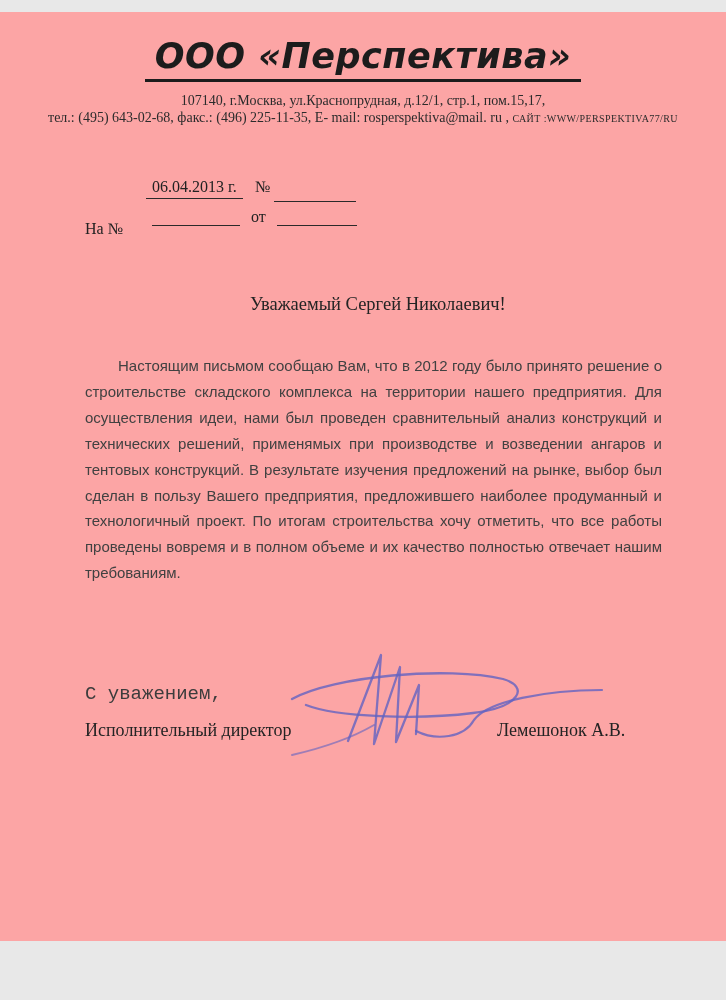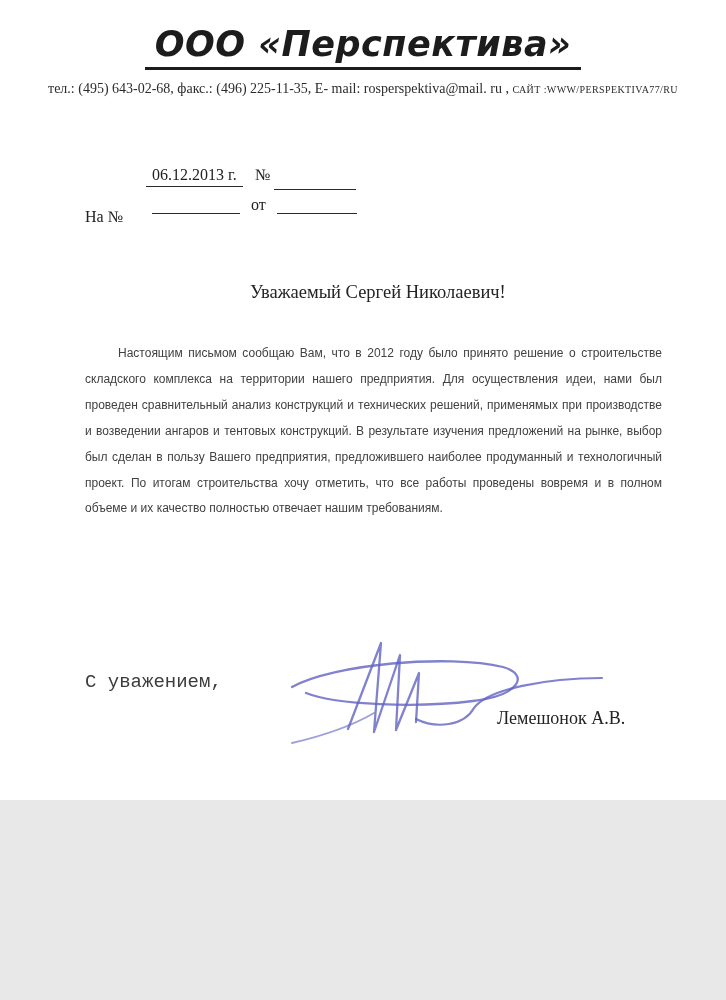--- a/index.html
+++ b/index.html
@@ -1,18 +1,18 @@
 <!DOCTYPE html>
 <html><head>
 <meta charset="utf-8">
 <style>
   html,body{margin:0;padding:0;background:#e8e8e8;}
   .page{
-    position:relative;width:726px;height:800px;margin:0 auto;
-    background:#ffffff;overflow:hidden;
+    position:relative;width:726px;height:929px;margin:12px auto;
+    background:#fca5a5;overflow:hidden;
     font-family:"Liberation Serif", serif;color:#2e2e2e;
   }
   
   .letterhead{position:absolute;top:24px;left:0;width:726px;text-align:center;}
   .company-title{
     display:inline-block;
     font-family:"DejaVu Sans", sans-serif;
     font-style:italic;font-weight:bold;
     font-size:35px;letter-spacing:0.5px;color:#1c1c1c;
     border-bottom:3px solid #1c1c1c;padding:0 10px 3px 10px;
@@ -22,21 +22,21 @@
   
   .refblock span{position:absolute;font-size:16px;color:#222;}
   .ref-underline{position:absolute;border-top:1.6px solid #2a2a2a;height:0;}
   .ref-date{border-bottom:1.6px solid #2a2a2a;padding:0 6px 2px 6px;}
   
   .salutation{position:absolute;top:282px;left:250px;font-size:18.5px;color:#242424;}
   
   .body-par{
     position:absolute;top:341px;left:85px;width:577px;
     font-family:"Liberation Sans", sans-serif;
-    font-size:12px;line-height:25.9px;color:#414141;
+    font-size:15px;line-height:25.9px;color:#414141;
     text-align:justify;text-align-last:left;text-indent:33px;
   }
   
   .regards{position:absolute;top:671px;left:85px;font-family:Liberation Mono, monospace;font-size:19px;color:#3c3c3c;}
   .signer-role{position:absolute;top:708px;left:85px;font-size:18px;color:#242424;}
   .signer-name{position:absolute;top:708px;left:497px;font-size:18px;color:#242424;}
   .signature-svg{position:absolute;top:633px;left:278px;width:330px;height:112px;}
   
   .scan-edge{
     position:absolute;top:991px;left:0;width:726px;height:2.4px;
@@ -47,39 +47,41 @@
 </head>
 <body>
 
 <div class="page">
 
   <div class="letterhead">
     <div>
       <span class="company-title">ООО «Перспектива»</span>
     </div>
     <div class="addr">
+      <div>107140, г.Москва, ул.Краснопрудная, д.12/1, стр.1, пом.15,17,</div>
       <div><span>тел.: (495) 643-02-68, факс.: (496) 225-11-35, E- mail: rosperspektiva@mail. ru ,</span> <span class="site-small">САЙТ :WWW/PERSPEKTIVA77/RU</span></div>
     </div>
   </div>
 
   <div class="refblock">
-    <span class="ref-date" style="top:166px;left:146px;">06.12.2013 г.</span>
+    <span class="ref-date" style="top:166px;left:146px;">06.04.2013 г.</span>
     <span style="top:166px;left:255px;">№</span>
     <div class="ref-underline" style="top:189px;left:274px;width:82px;"></div>
     <span style="top:208px;left:85px;">На №</span>
     <div class="ref-underline" style="top:213px;left:152px;width:88px;"></div>
     <span style="top:196px;left:251px;">от</span>
     <div class="ref-underline" style="top:213px;left:277px;width:80px;"></div>
   </div>
 
   <div class="salutation">Уважаемый Сергей Николаевич!</div>
 
   <div class="body-par">Настоящим письмом сообщаю Вам, что в 2012 году было принято решение о строительстве складского комплекса на территории нашего предприятия. Для осуществления идеи, нами был проведен сравнительный анализ конструкций и технических решений, применямых при производстве и возведении ангаров и тентовых конструкций. В результате изучения предложений на рынке, выбор был сделан в пользу Вашего предприятия, предложившего наиболее продуманный и технологичный проект. По итогам строительства хочу отметить, что все работы проведены вовремя и в полном объеме и их качество полностью отвечает нашим требованиям.</div>
 
   <div class="regards">С уважением,</div>
+  <div class="signer-role">Исполнительный директор</div>
   <div class="signer-name">Лемешонок А.В.</div>
 
   <svg class="signature-svg" viewBox="0 0 330 112" fill="none">
     <path d="M14,54 C55,31 170,21 225,34 C252,42 242,62 195,68 C140,75 58,72 28,60" stroke-width="2.3" stroke-linecap="round" stroke-linejoin="round" opacity="0.8" stroke="#6163c2"></path>
     <path d="M70,96 L103,10 L96,99 L122,22 L118,97 L141,40 L138,89" stroke-width="2.3" stroke-linecap="round" stroke-linejoin="round" opacity="0.8" stroke="#6163c2"></path>
     <path d="M138,86 C158,96 186,93 196,75 C210,56 268,45 324,45" stroke-width="2.2" stroke-linecap="round" stroke-linejoin="round" opacity="0.8" stroke="#6163c2"></path>
     <path d="M96,80 C72,94 40,104 14,110" stroke-width="2" stroke-linecap="round" opacity="0.6" stroke="#6163c2"></path>
   </svg>
 
   <div class="scan-edge"></div>

